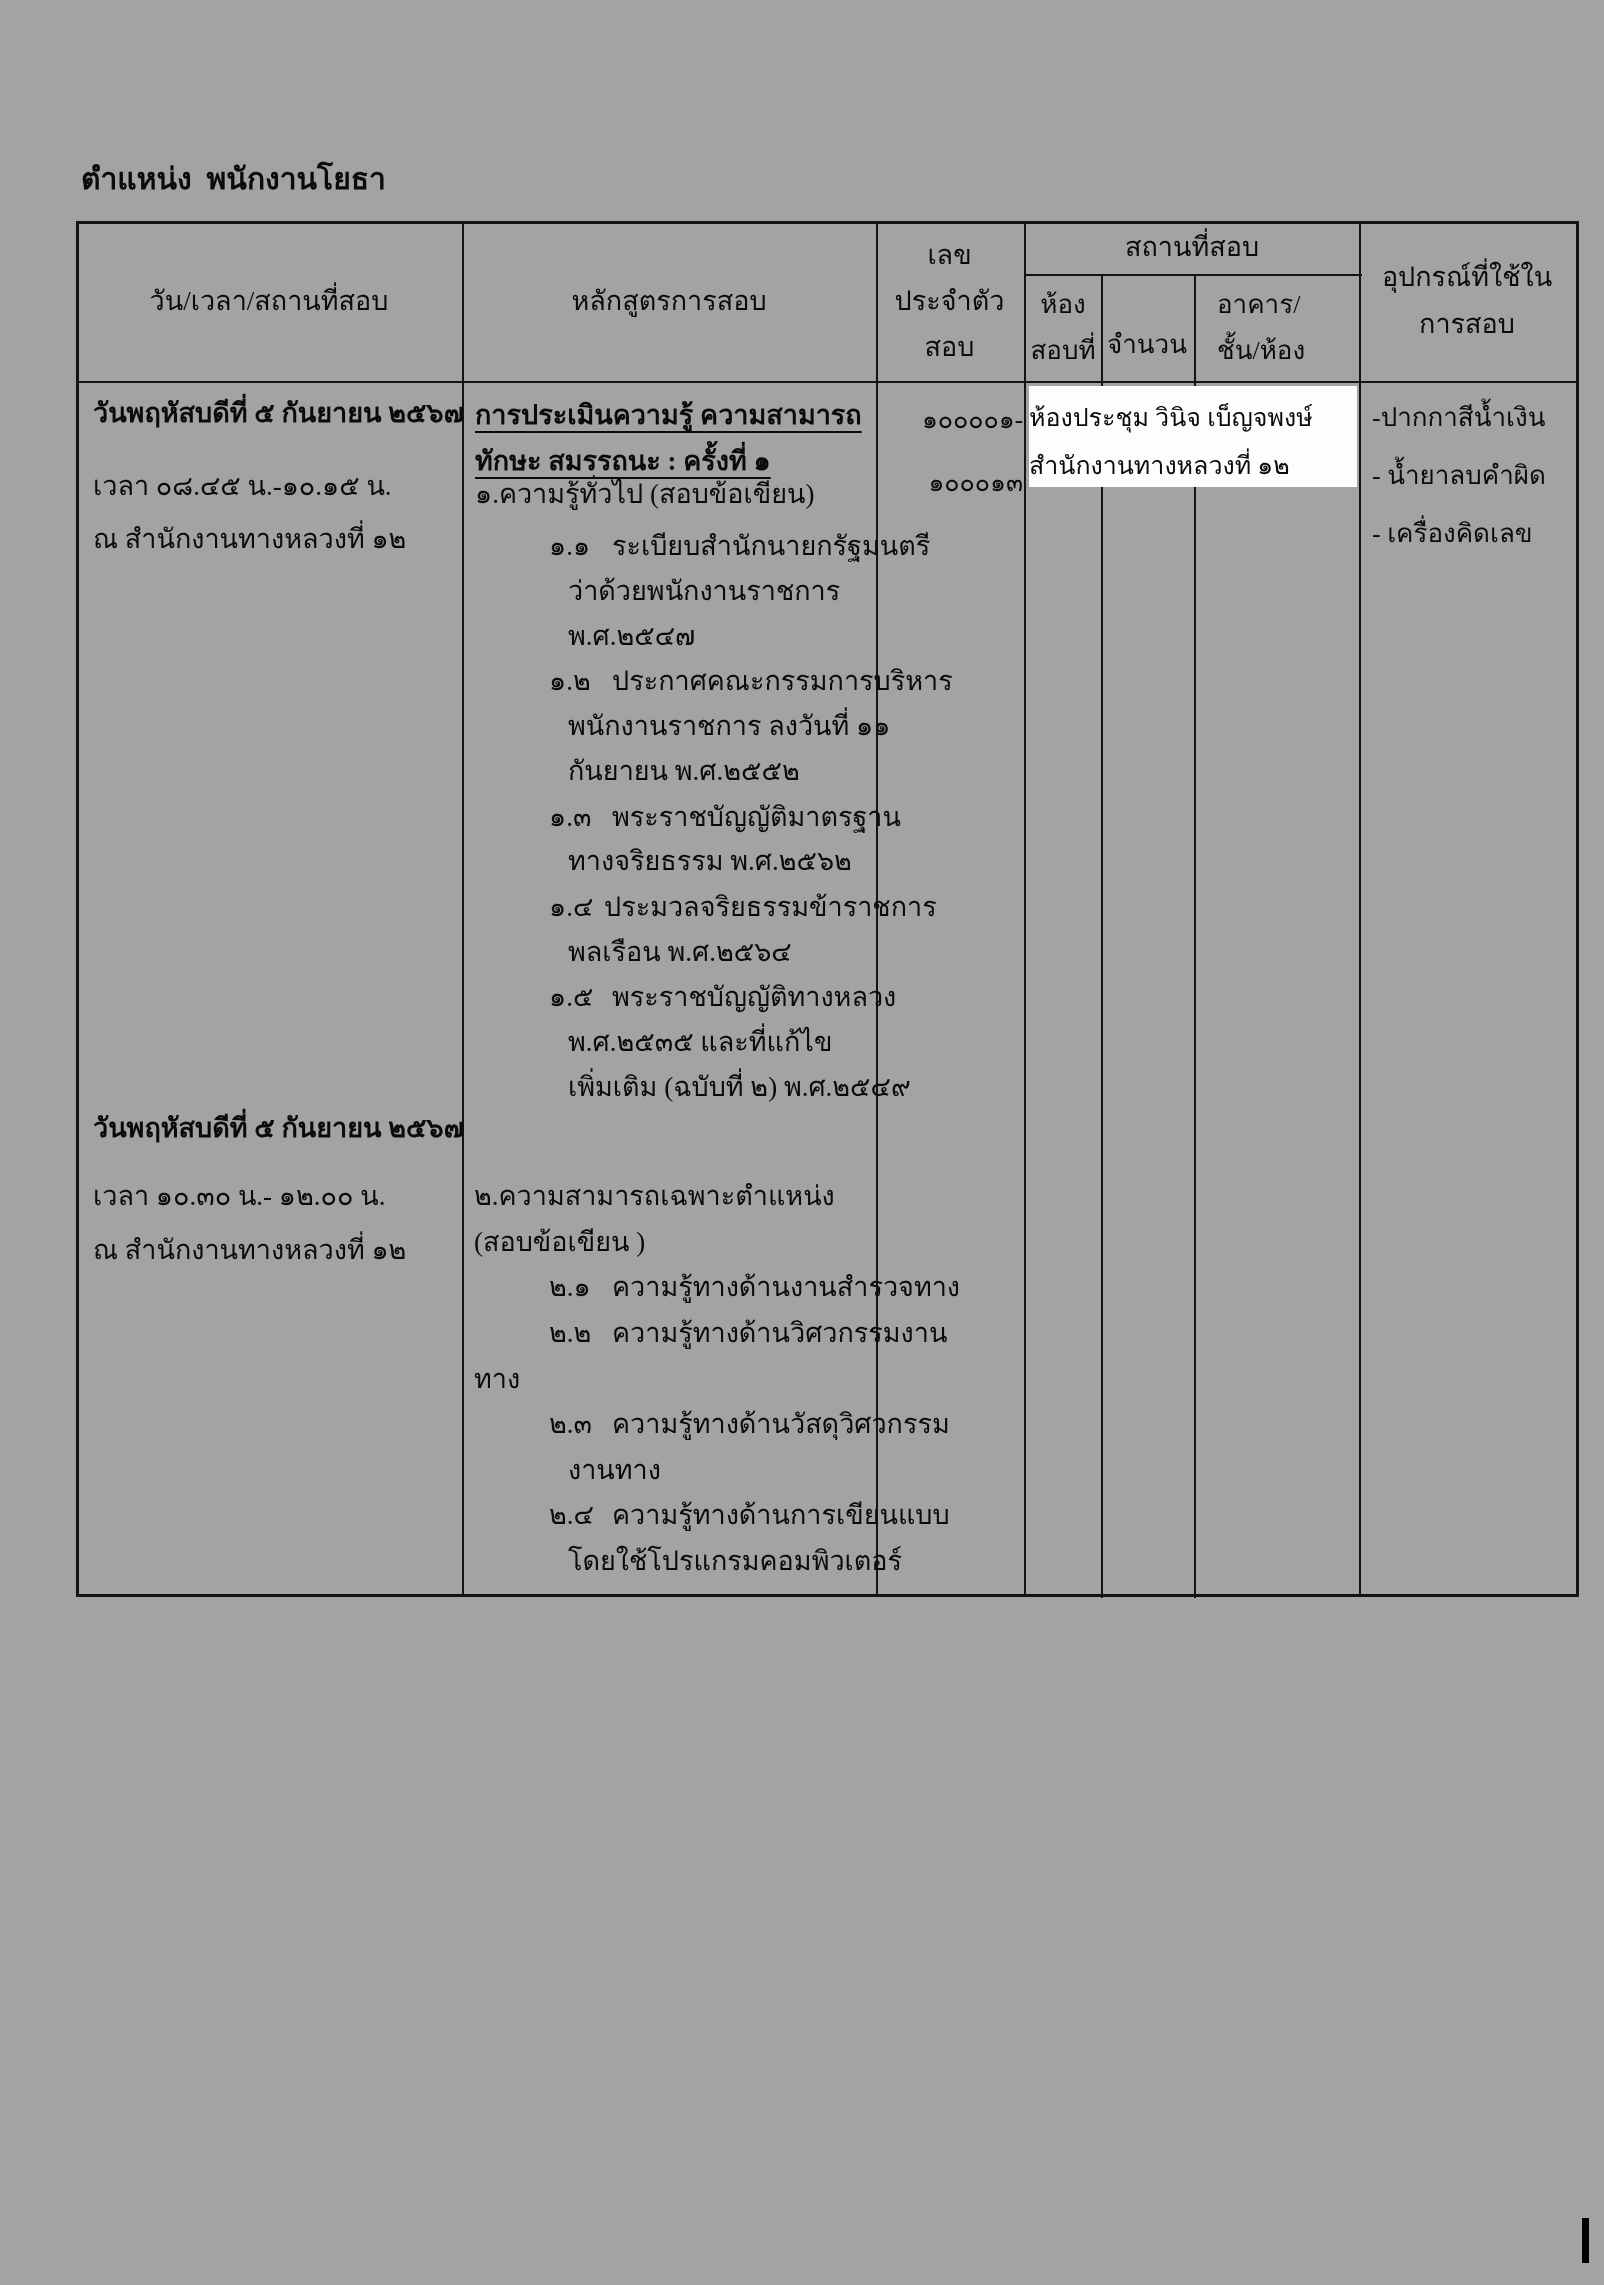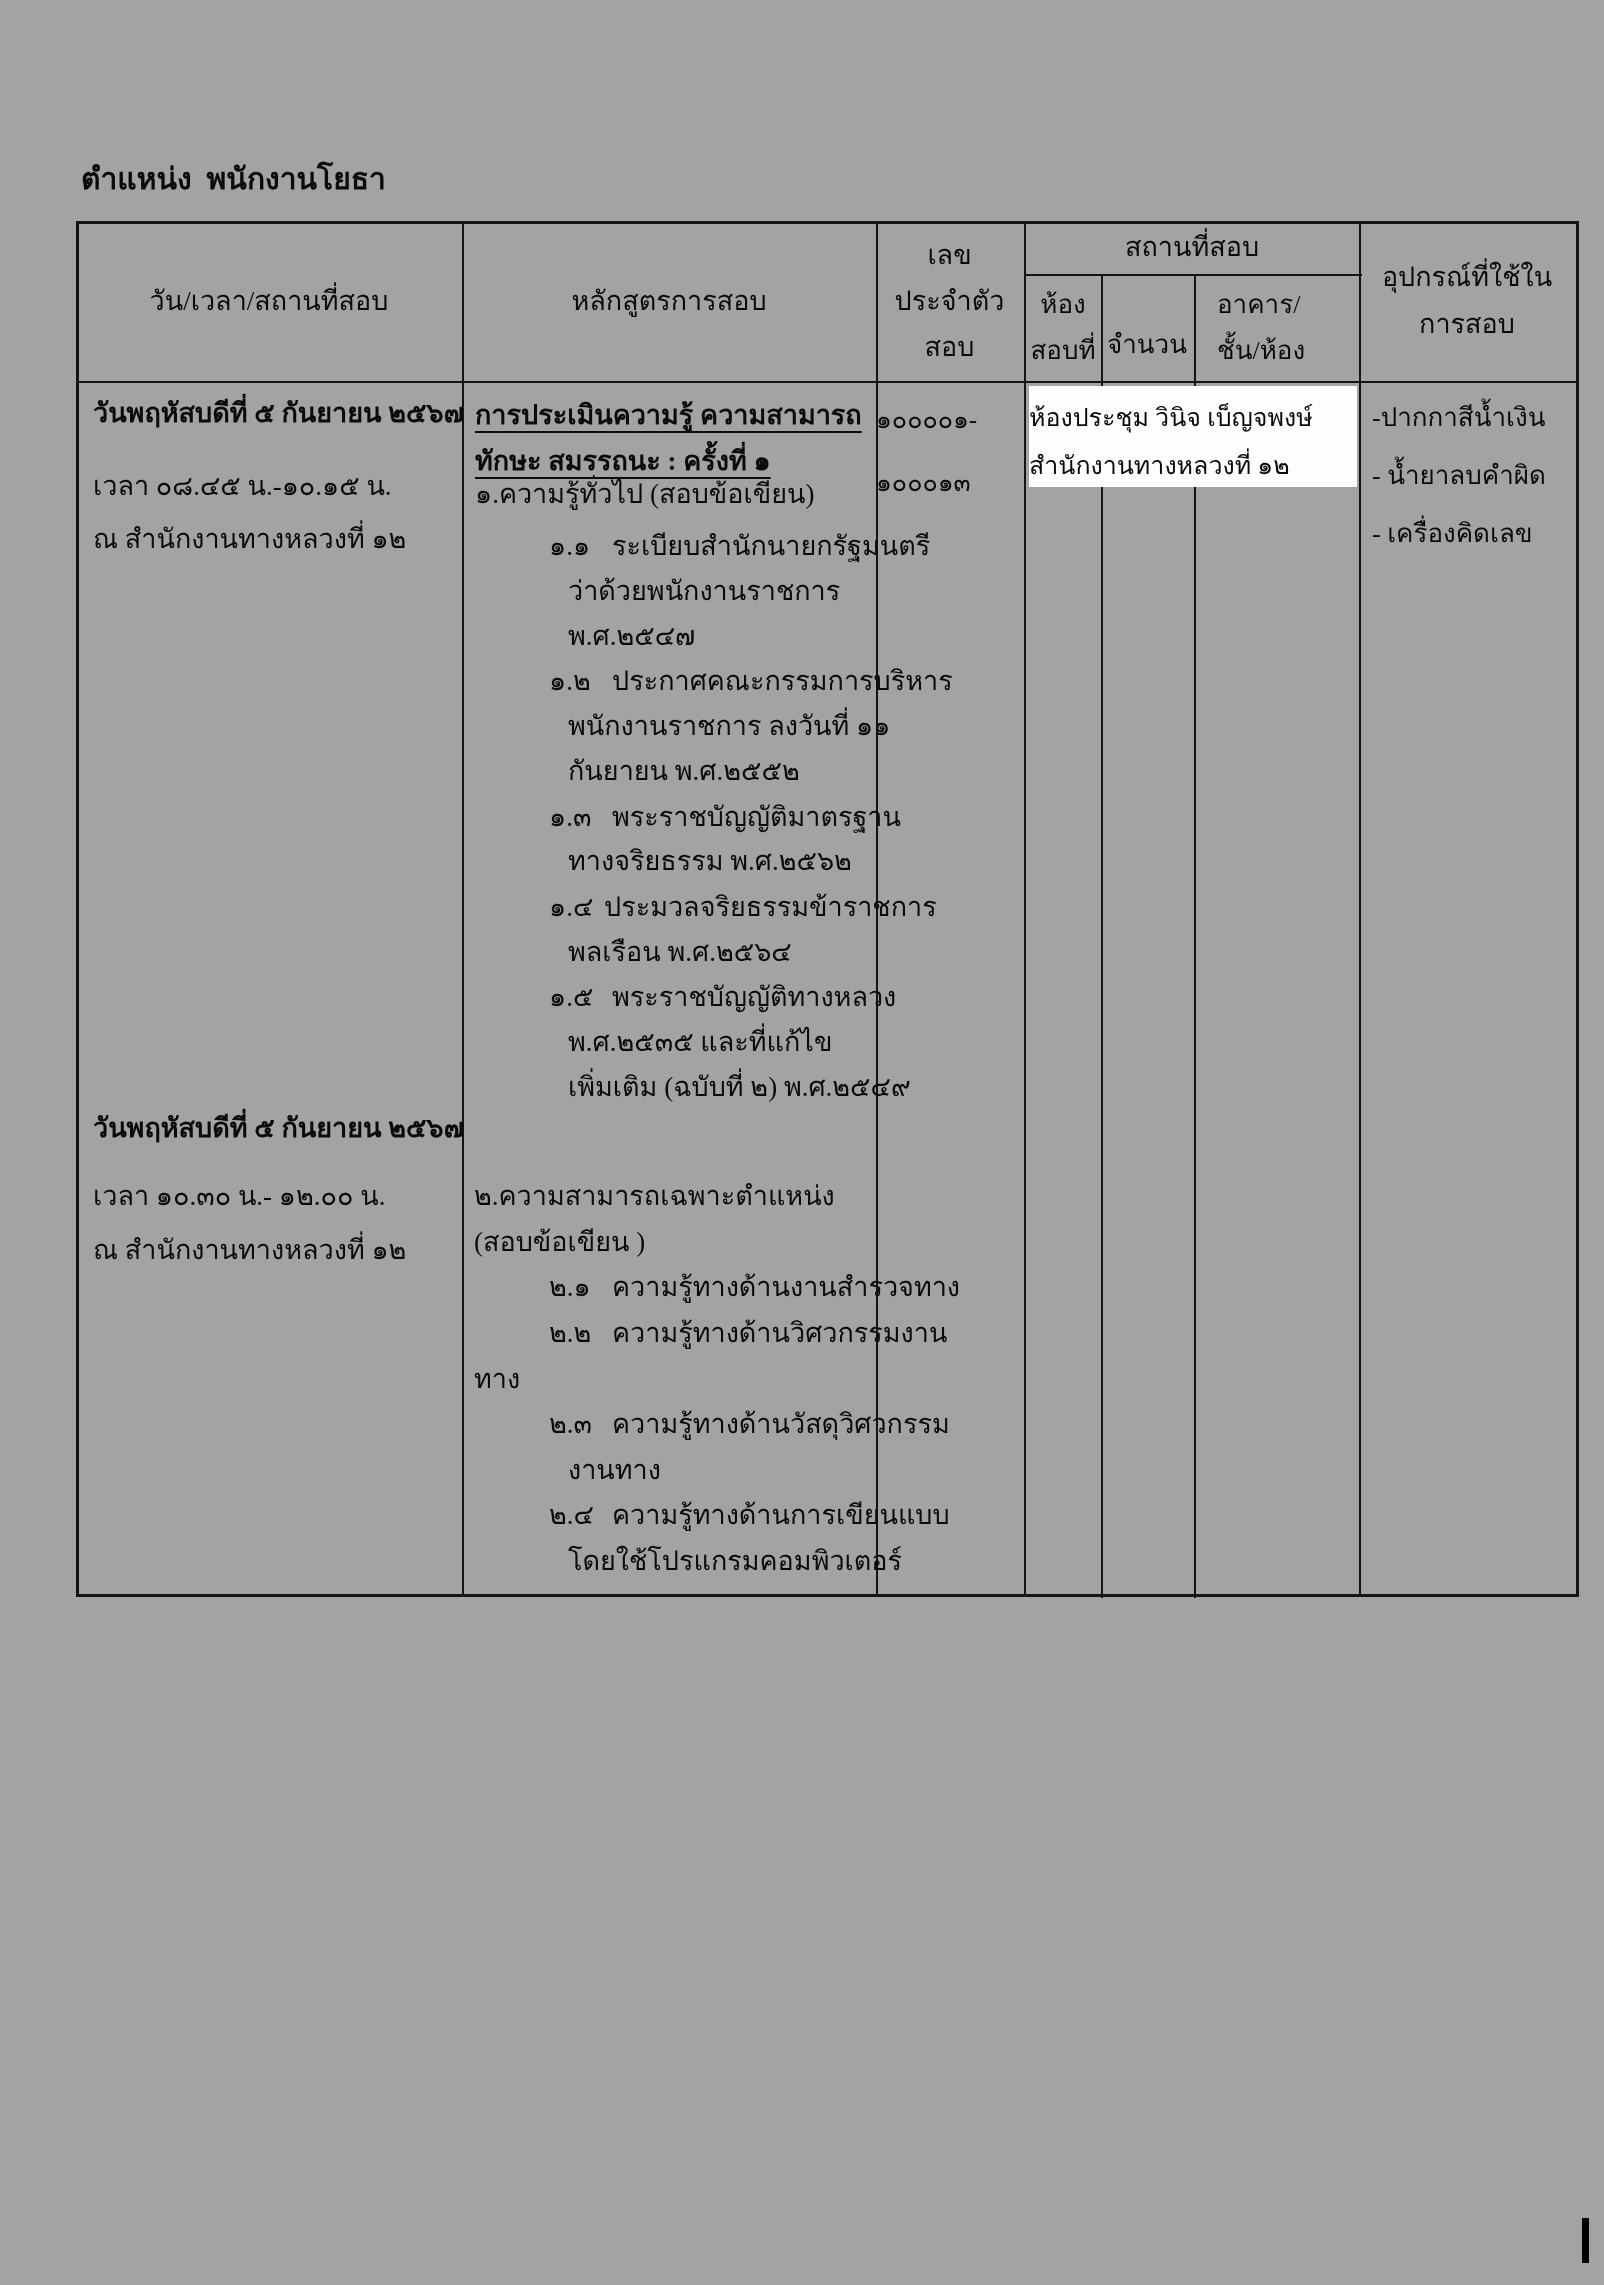--- a/index.html
+++ b/index.html
@@ -15,21 +15,21 @@
          justify-content:center;text-align:center;font-size:27px;line-height:45px;z-index:3;}
   .hcell.left{align-items:flex-start;text-align:center;}
   .b{font-weight:bold;}
   .u{font-weight:bold;text-decoration:underline;text-underline-offset:6.8px;text-decoration-thickness:1.9px;}
   .c1{font-size:27px;z-index:3;}
   .c2{font-size:27px;z-index:3;}
   .equip{font-size:26px;z-index:3;}
   .num{display:inline-block;width:63px;margin-left:44px;}
   .locbox{position:absolute;left:1029px;top:386px;width:328px;height:101px;background:#fdfdfc;
           z-index:2;text-align:left;font-size:25px;line-height:48px;padding-top:7.8px;box-sizing:border-box;}
-  .idcell{position:absolute;left:876px;width:147px;text-align:left;font-size:25px;z-index:3;}
+  .idcell{position:absolute;left:876px;width:147px;text-align:right;font-size:25px;z-index:3;}
   .artifact{position:absolute;background:#000;z-index:4;}
 </style>
 </head>
 <body>
 
 <div class="page">
 
   <div class="doc-title">ตำแหน่ง  พนักงานโยธา</div>
 
   <div class="hline thickh" style="left:76px;top:221px;width:1503px;"></div>

